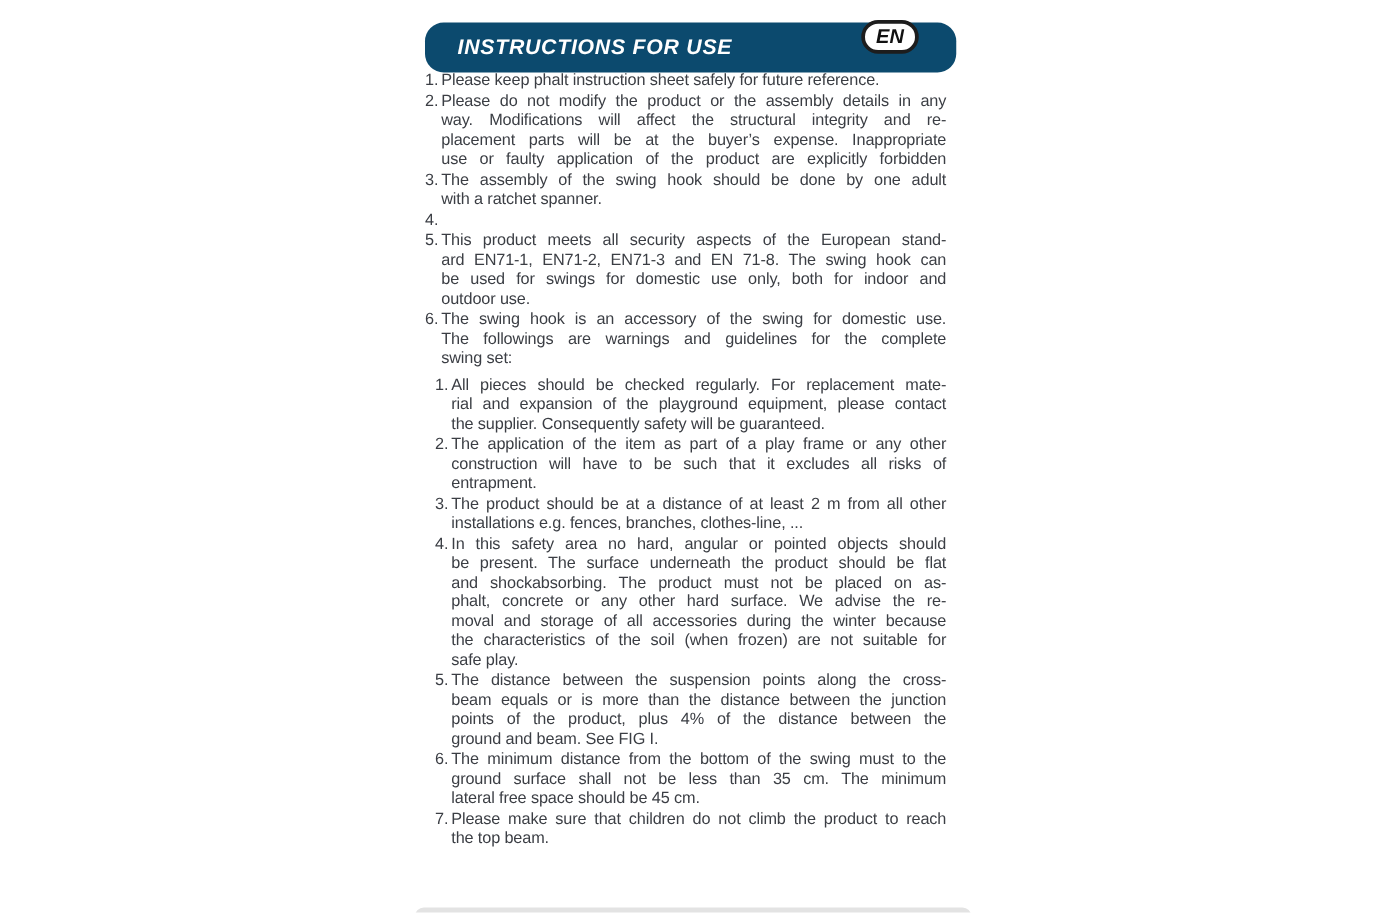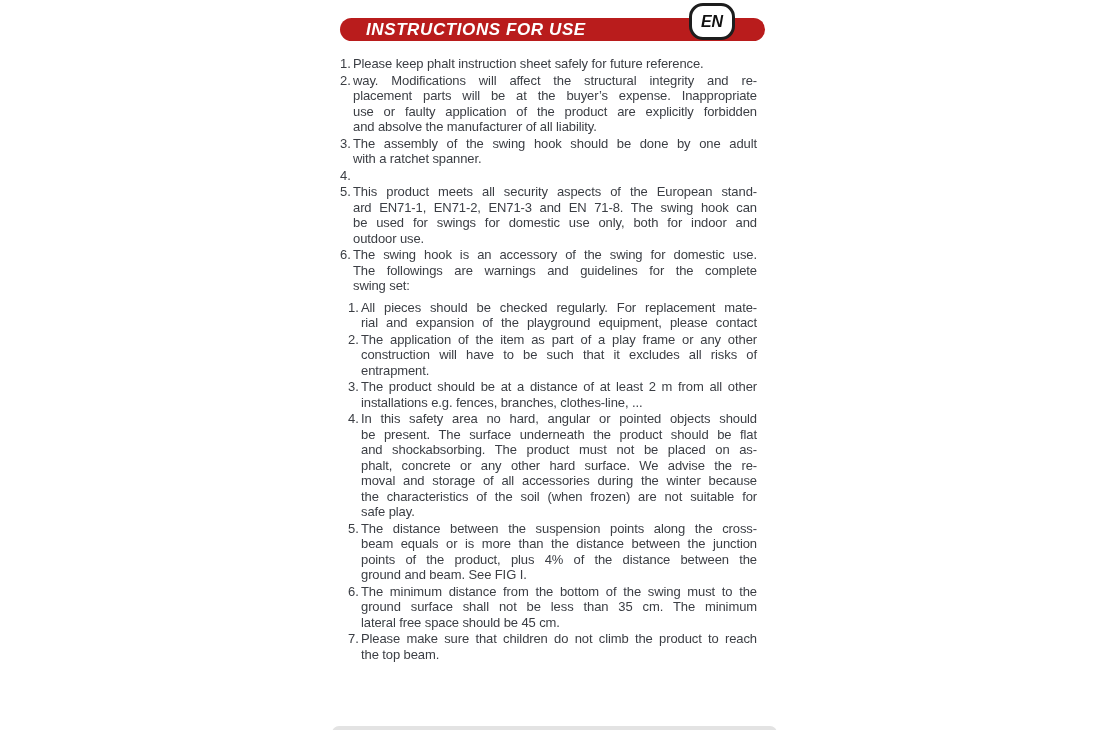--- a/index.html
+++ b/index.html
@@ -5,34 +5,34 @@
   html, body { margin: 0; padding: 0; }
   body {
     width: 1100px; height: 730px;
     background: #ffffff;
     font-family: "Liberation Sans", sans-serif;
     position: relative;
     overflow: hidden;
   }
   .header-bar {
     position: absolute; left: 340px; top: 18px;
-    width: 425px; height: 23px;
-    background: #b91c1c;
+    width: 425px; height: 40px;
+    background: #0c4a6e;
     border-radius: 15px;
   }
   .header-title {
     position: absolute; left: 26px; top: 50%;
     transform: translateY(-50%);
     font-style: italic; font-weight: bold;
     font-size: 17px; letter-spacing: 0.6px;
     color: #ffffff; white-space: nowrap;
   }
   .lang-badge {
-    position: absolute; left: 689px; top: 3px;
-    width: 46px; height: 37px;
+    position: absolute; left: 689px; top: 16px;
+    width: 46px; height: 27px;
     background: #ffffff;
     border: 3px solid #1d1d1d;
     border-radius: 14px;
     box-sizing: border-box;
     display: flex; align-items: center; justify-content: center;
     z-index: 2;
   }
   .lang-badge span {
     font-style: italic; font-weight: bold;
     font-size: 16px; color: #111111;
@@ -75,24 +75,24 @@
     <div class="list main" id="main-list">
         <div class="item">
           <span class="num">1.</span>
           <div class="body">
             <div class="line last">Please keep phalt instruction sheet safely for future reference.</div>
           </div>
         </div>
         <div class="item">
           <span class="num">2.</span>
           <div class="body">
+            <div class="line">Please do not modify the product or the assembly details in any</div>
             <div class="line">way. Modifications will affect the structural integrity and re-</div>
             <div class="line">placement parts will be at the buyer’s expense. Inappropriate</div>
             <div class="line">use or faulty application of the product are explicitly forbidden</div>
-            <div class="line last">and absolve the manufacturer of all liability.</div>
           </div>
         </div>
         <div class="item">
           <span class="num">3.</span>
           <div class="body">
             <div class="line">The assembly of the swing hook should be done by one adult</div>
             <div class="line last">with a ratchet spanner.</div>
           </div>
         </div>
         <div class="item">
@@ -117,20 +117,21 @@
             <div class="line last">swing set:</div>
           </div>
         </div>
       </div>
     <div class="list sub" id="sub-list">
         <div class="item">
           <span class="num">1.</span>
           <div class="body">
             <div class="line">All pieces should be checked regularly. For replacement mate-</div>
             <div class="line">rial and expansion of the playground equipment, please contact</div>
+            <div class="line last">the supplier. Consequently safety will be guaranteed.</div>
           </div>
         </div>
         <div class="item">
           <span class="num">2.</span>
           <div class="body">
             <div class="line">The application of the item as part of a play frame or any other</div>
             <div class="line">construction will have to be such that it excludes all risks of</div>
             <div class="line last">entrapment.</div>
           </div>
         </div>

